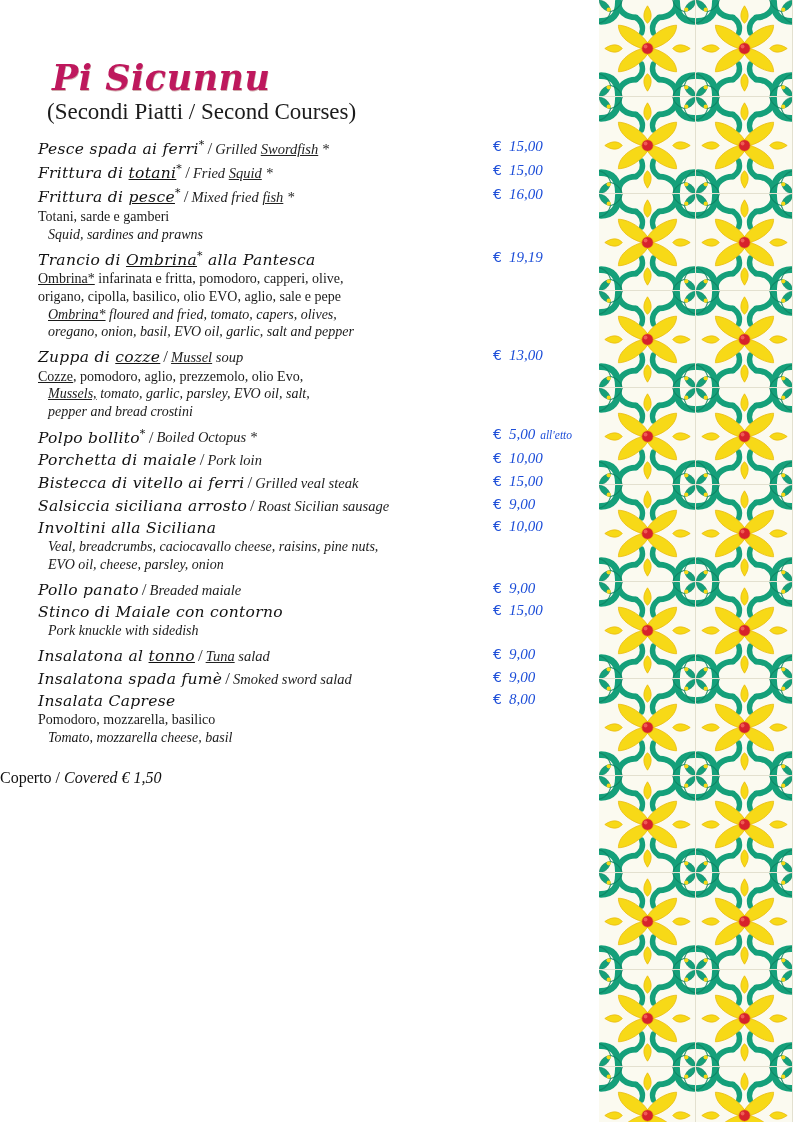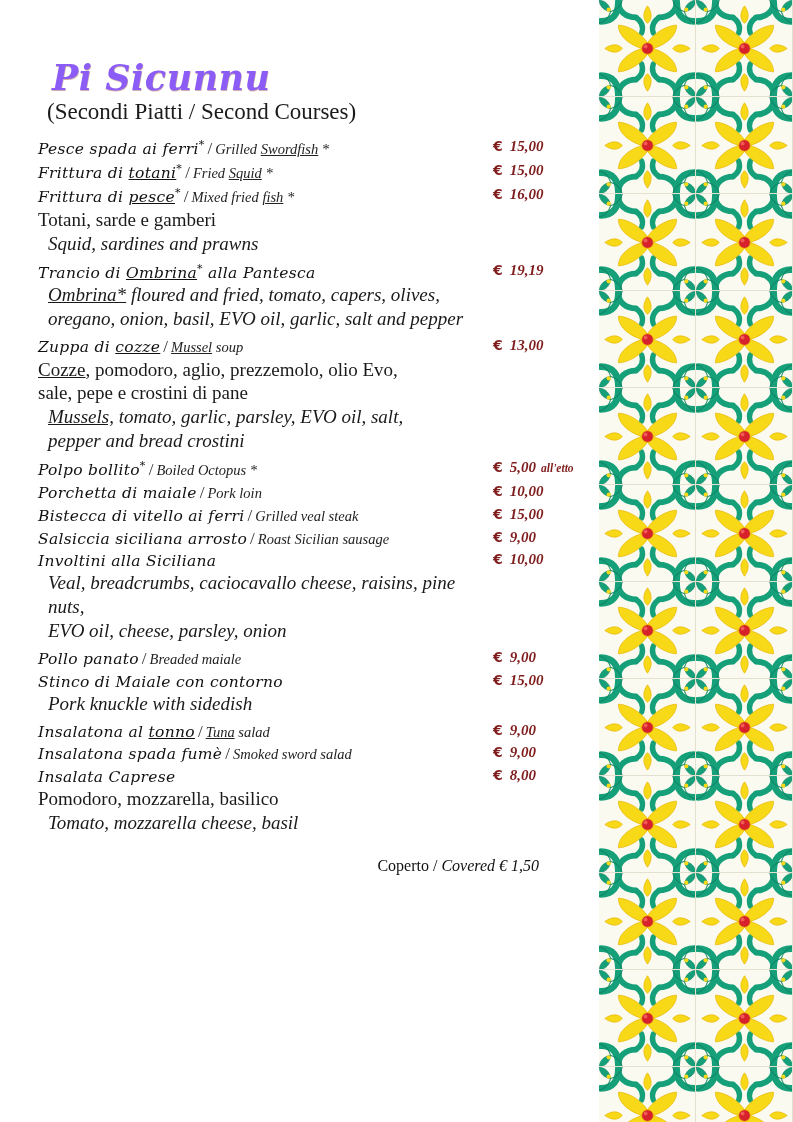--- a/index.html
+++ b/index.html
@@ -51,21 +51,21 @@
     background: #ffffff;
   }
 
   #title-block { padding: 60px 0 0 52px; }
 
   #menu-title {
     font-family: "DejaVu Serif", "Liberation Serif", serif;
     font-style: italic;
     font-weight: bold;
     font-size: 35px;
-    color: #8b5cf6;
+    color: #be185d;
     letter-spacing: 0.5px;
     line-height: 1.0;
     margin: 0 0 4px 0;
     text-shadow: 0.5px 0.5px 0 rgba(120,20,20,.35);
   }
   #menu-subtitle {
     font-family: "Liberation Serif", serif;
     font-size: 23px;
     color: #1b1b1b;
     margin: 0 0 14px -5px;
@@ -102,47 +102,46 @@
   .name-en {
     font-family: "Liberation Serif", serif;
     font-style: italic;
     font-size: 14.5px;
     color: #222222;
   }
   .name-en .u { text-decoration: underline; }
 
   .desc-it, .desc-en {
     font-family: "Liberation Serif", serif;
-    font-size: 19px;
+    font-size: 14px;
     color: #1a1a1a;
     line-height: 1.26;
     padding-right: 130px;
   }
   .desc-en { font-style: italic; margin-left: 10px; }
   .desc-it .u, .desc-en .u { text-decoration: underline; }
 
   .price {
     position: absolute;
     top: 0;
     left: 455px;
     width: 150px;
     font-family: "Liberation Serif", serif;
     font-style: italic;
     font-size: 15px;
-    color: #7f1d1d;
+    color: #1d4ed8;
     white-space: nowrap;
-    font-weight: bold;
   }
   .price .eur { font-style: normal; font-family: "DejaVu Sans", sans-serif; font-size: 14px; }
   .price .amt { margin-left: 7px; }
   .price .suffix { font-size: 11.5px; margin-left: 5px; }
 
   #footer-note {
     margin-top: 22px;
-    text-align: right;
+    text-align: left;
     padding-right: 60px;
     font-family: "Liberation Serif", serif;
     font-size: 16px;
     color: #111;
   }
   #footer-note .cov { font-style: italic; }
 </style>
 </head>
 <body>
 
@@ -167,31 +166,34 @@
         <div class="desc-it">
           <div>Totani, sarde e gamberi</div>
         </div>
         <div class="desc-en">
           <div>Squid, sardines and prawns</div>
         </div>
         <div class="price"><span class="eur">€</span><span class="amt">16,00</span></div>
       </li>
       <li class="item">
         <div class="item-headline"><span class="name-it">Trancio di <span class="u">Ombrina</span><span class="star">*</span> alla Pantesca</span></div>
+        <div class="desc-it">
+          <div><span class="u">Ombrina*</span> infarinata e fritta, pomodoro, capperi, olive,</div>
+          <div>origano, cipolla, basilico, olio EVO, aglio, sale e pepe</div>
+        </div>
         <div class="desc-en">
           <div><span class="u">Ombrina*</span> floured and fried, tomato, capers, olives,</div>
           <div>oregano, onion, basil, EVO oil, garlic, salt and pepper</div>
         </div>
         <div class="price"><span class="eur">€</span><span class="amt">19,19</span></div>
       </li>
       <li class="item">
         <div class="item-headline"><span class="name-it">Zuppa di <span class="u">cozze</span></span><span class="sep">/</span><span class="name-en"><span class="u">Mussel</span> soup</span></div>
         <div class="desc-it">
           <div><span class="u">Cozze</span>, pomodoro, aglio, prezzemolo, olio Evo,</div>
-          <div>sale, pepe e crostini di pane</div>
         </div>
         <div class="desc-en">
           <div><span class="u">Mussels,</span> tomato, garlic, parsley, EVO oil, salt,</div>
           <div>pepper and bread crostini</div>
         </div>
         <div class="price"><span class="eur">€</span><span class="amt">13,00</span></div>
       </li>
       <li class="item tight">
         <div class="item-headline"><span class="name-it">Polpo bollito<span class="star">*</span></span><span class="sep">/</span><span class="name-en">Boiled Octopus *</span></div>
         <div class="price"><span class="eur">€</span><span class="amt">5,00</span><span class="suffix">all'etto</span></div>

